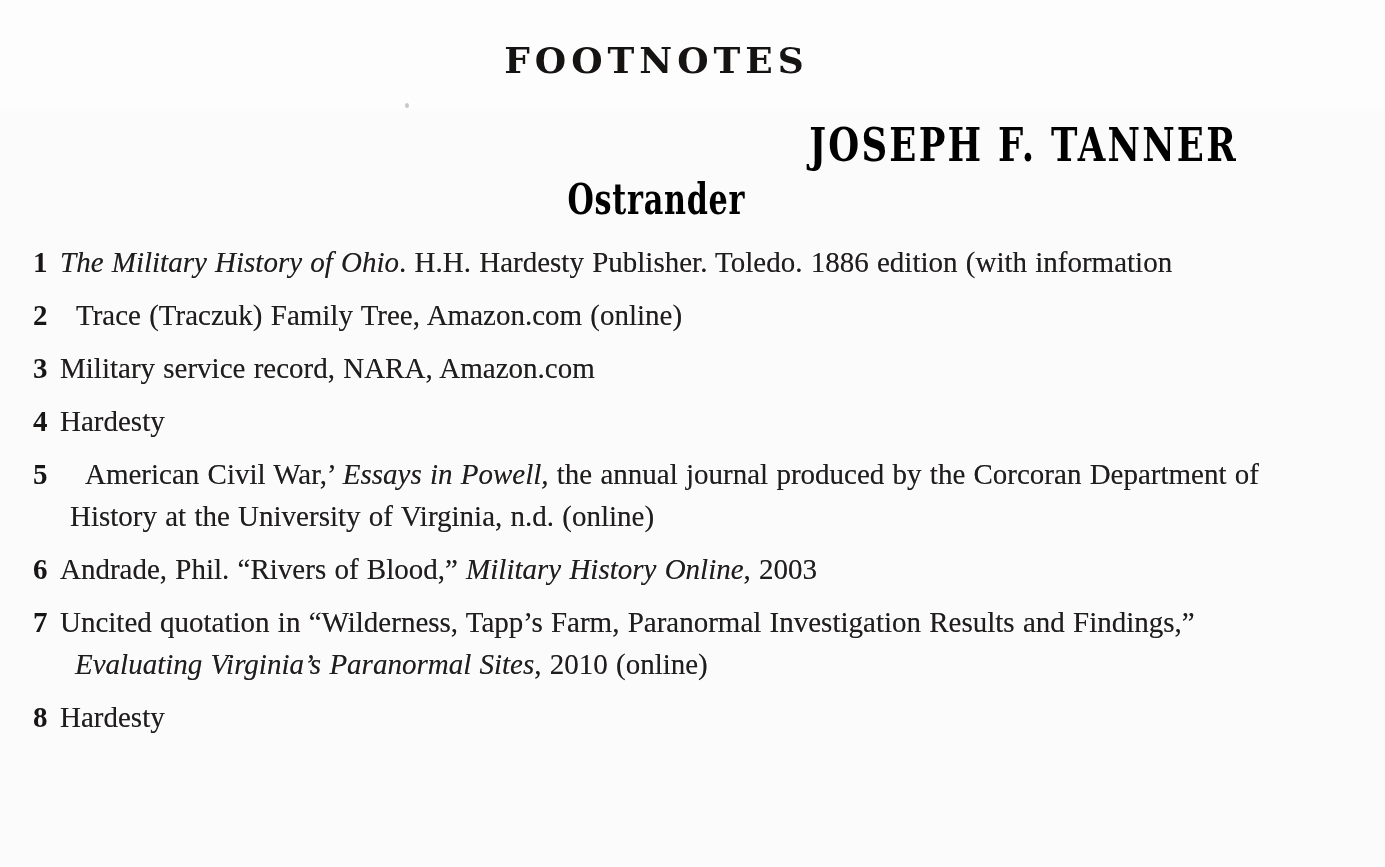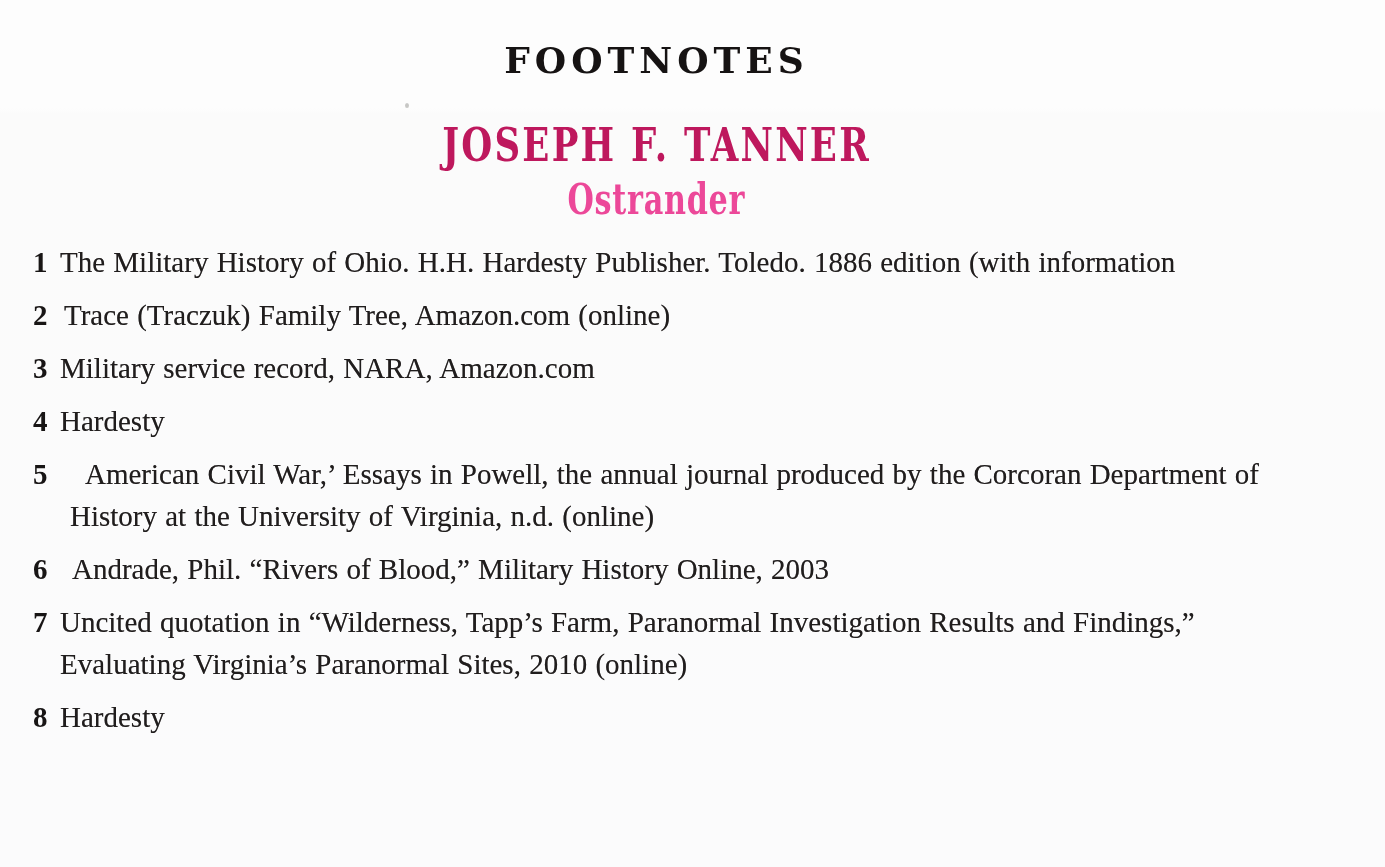--- a/index.html
+++ b/index.html
@@ -34,35 +34,36 @@
     color: #161313;
     display: block;
   }
   .subject-name {
     margin: 36px 0 0 0;
     font-family: "DejaVu Serif", serif;
     font-weight: bold;
     font-size: 48px;
     line-height: 53px;
     letter-spacing: 3px;
-    color: #be185d;
+    color: #000000;
+    text-align: right;
   }
   .subject-name .squeeze {
     display: inline-block;
     transform: scaleX(0.74) scaleY(0.98);
     transform-origin: center;
   }
   .subject-location {
     margin: 6px 0 0 0;
     font-family: "DejaVu Serif", serif;
     font-weight: bold;
     font-size: 42px;
     line-height: 46px;
     letter-spacing: 1px;
-    color: #ec4899;
+    color: #000000;
   }
   .subject-location .squeeze {
     display: inline-block;
     transform: scaleX(0.72);
     transform-origin: center;
   }
   .footnotes {
     margin-top: 18px;
     padding-left: 33px;
   }
@@ -82,20 +83,21 @@
     flex: 1 1 auto;
   }
   .fn-line {
     font-size: 29px;
     line-height: 42px;
     white-space: nowrap;
     word-spacing: 1px;
     text-shadow: 0 0 0.5px rgba(32, 29, 29, 0.55);
   }
   .it {
+    font-style: italic;
   }
   .speck {
     position: absolute;
     left: 405px;
     top: 64px;
     width: 4px;
     height: 5px;
     border-radius: 50%;
     background: #9a9a98;
     opacity: 0.55;
@@ -121,21 +123,21 @@
   <div class="footnotes">
       <div class="fn-row">
         <span class="fn-num">1</span>
         <div class="fn-text">
           <div class="fn-line" style="margin-left: 0px;"><span class="it">The Military History of Ohio</span><span>. H.H. Hardesty Publisher. Toledo. 1886 edition (with information</span></div>
         </div>
       </div>
       <div class="fn-row">
         <span class="fn-num">2</span>
         <div class="fn-text">
-          <div class="fn-line" style="margin-left: 4px;"><span>Trace (Traczuk) Family Tree, Amazon.com (online)</span></div>
+          <div class="fn-line" style="margin-left: 16px;"><span>Trace (Traczuk) Family Tree, Amazon.com (online)</span></div>
         </div>
       </div>
       <div class="fn-row">
         <span class="fn-num">3</span>
         <div class="fn-text">
           <div class="fn-line" style="margin-left: 0px;"><span>Military service record, NARA, Amazon.com</span></div>
         </div>
       </div>
       <div class="fn-row">
         <span class="fn-num">4</span>
@@ -146,28 +148,28 @@
       <div class="fn-row">
         <span class="fn-num">5</span>
         <div class="fn-text">
           <div class="fn-line" style="margin-left: 25px;"><span>American Civil War,’ </span><span class="it">Essays in Powell,</span><span> the annual journal produced by the Corcoran Department of</span></div>
           <div class="fn-line" style="margin-left: 10px;"><span>History at the University of Virginia, n.d. (online)</span></div>
         </div>
       </div>
       <div class="fn-row">
         <span class="fn-num">6</span>
         <div class="fn-text">
-          <div class="fn-line" style="margin-left: 12px;"><span>Andrade, Phil. “Rivers of Blood,” </span><span class="it">Military History Online</span><span>, 2003</span></div>
+          <div class="fn-line" style="margin-left: 0px;"><span>Andrade, Phil. “Rivers of Blood,” </span><span class="it">Military History Online</span><span>, 2003</span></div>
         </div>
       </div>
       <div class="fn-row">
         <span class="fn-num">7</span>
         <div class="fn-text">
           <div class="fn-line" style="margin-left: 0px;"><span>Uncited quotation in “Wilderness, Tapp’s Farm, Paranormal Investigation Results and Findings,”</span></div>
-          <div class="fn-line" style=""><span class="it">Evaluating Virginia’s Paranormal Sites</span><span>, 2010 (online)</span></div>
+          <div class="fn-line" style="margin-left: 15px;"><span class="it">Evaluating Virginia’s Paranormal Sites</span><span>, 2010 (online)</span></div>
         </div>
       </div>
       <div class="fn-row">
         <span class="fn-num">8</span>
         <div class="fn-text">
           <div class="fn-line" style="margin-left: 0px;"><span>Hardesty</span></div>
         </div>
       </div>
     </div>
 

